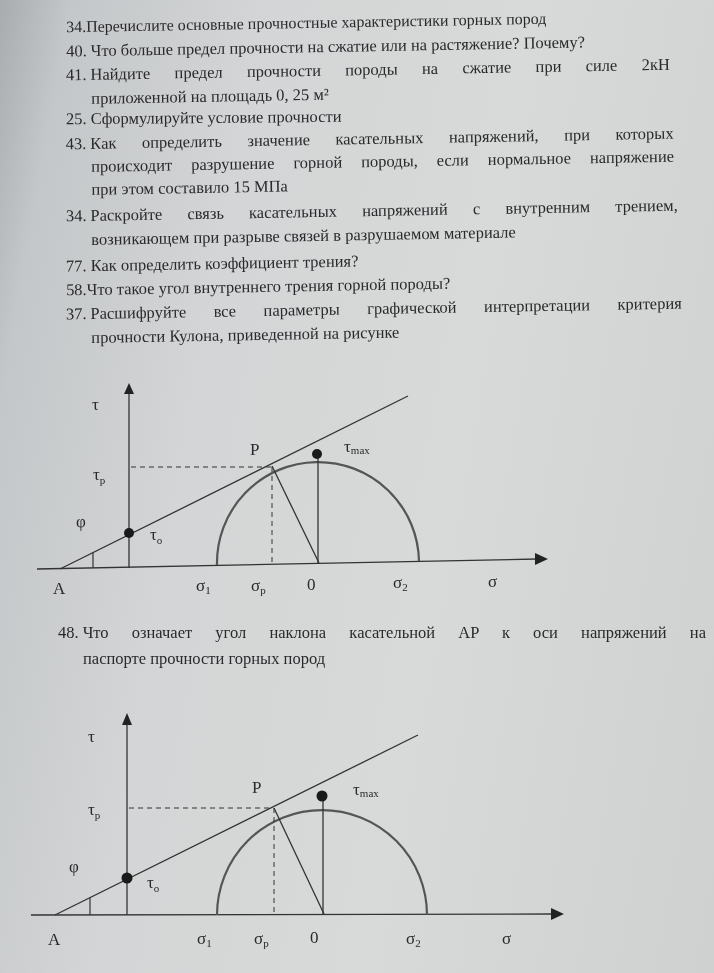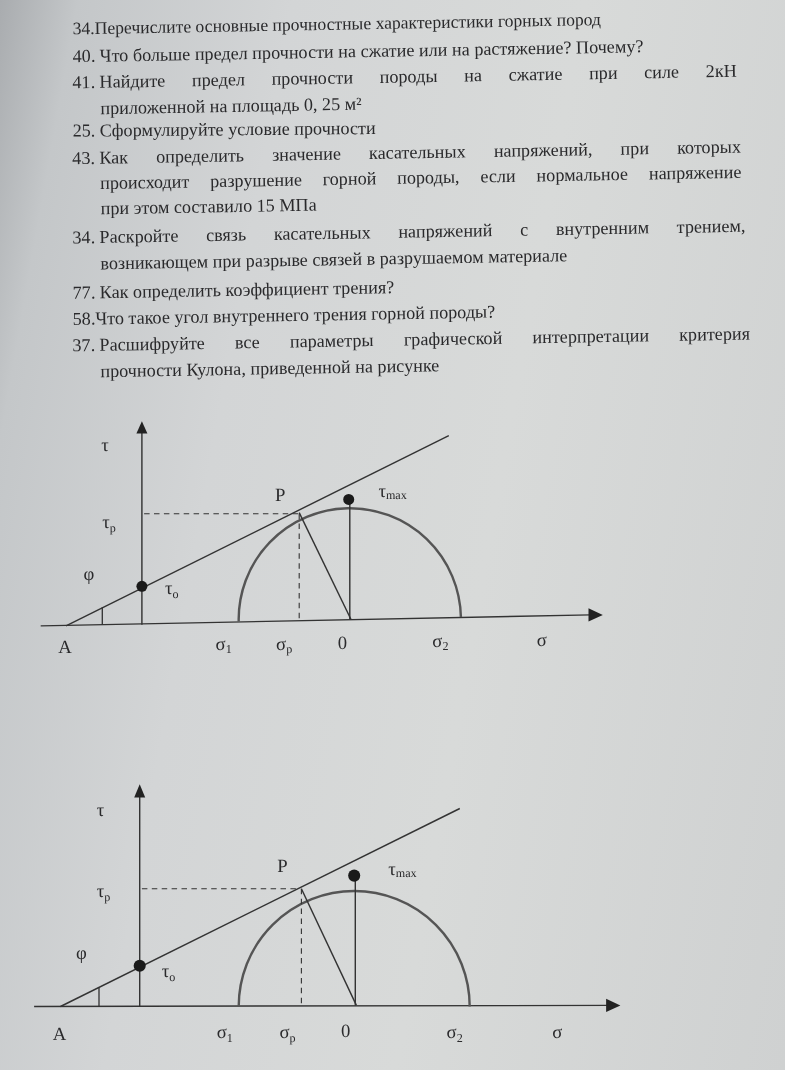--- a/index.html
+++ b/index.html
@@ -54,20 +54,25 @@
 </div>
 <div class="q" style="left:66px;top:298px;width:616px;transform:rotate(-1deg);">
   <div style="display:flex;">
       <span class="n">37.</span>
       <span style="flex:1;text-align:justify;text-align-last:justify;">Расшифруйте все параметры графической интерпретации критерия</span>
     </div>
   <div style="padding-left:25px;margin-top:3px;">прочности Кулона, приведенной на рисунке</div>
 </div>
 
 <div class="q" style="left:58px;top:622px;width:648px;">
+  <div style="display:flex;">
+      <span class="n">48.</span>
+      <span style="flex:1;text-align:justify;text-align-last:justify;">Что означает угол наклона касательной AP к оси напряжений на</span>
+    </div>
+  <div style="padding-left:25px;margin-top:5px;">паспорте прочности горных пород</div>
 </div>
 
 <svg width="714" height="973">
   <g>
 
     <line x1="37" y1="569" x2="537" y2="559" stroke="#333" stroke-width="1.3"></line>
     <polygon points="548,559 535,553 535,565" fill="#222"></polygon>
 
     <line x1="129" y1="568" x2="129" y2="392" stroke="#333" stroke-width="1.3"></line>
     <polygon points="129,383 124,394 134,394" fill="#222"></polygon>

